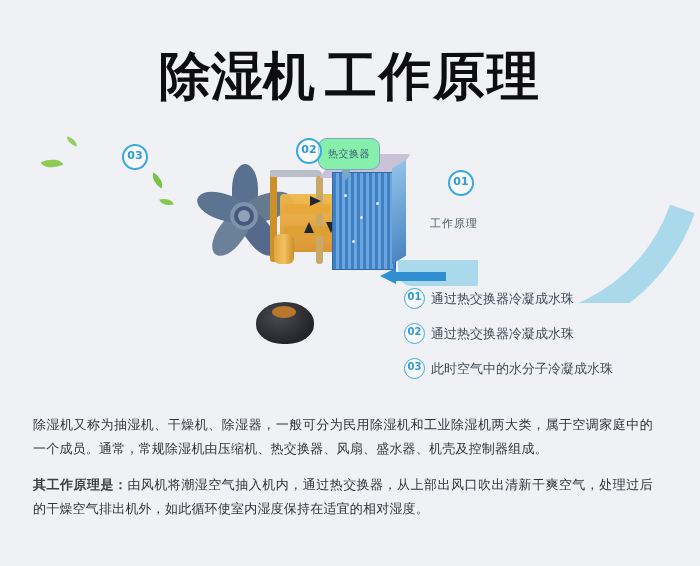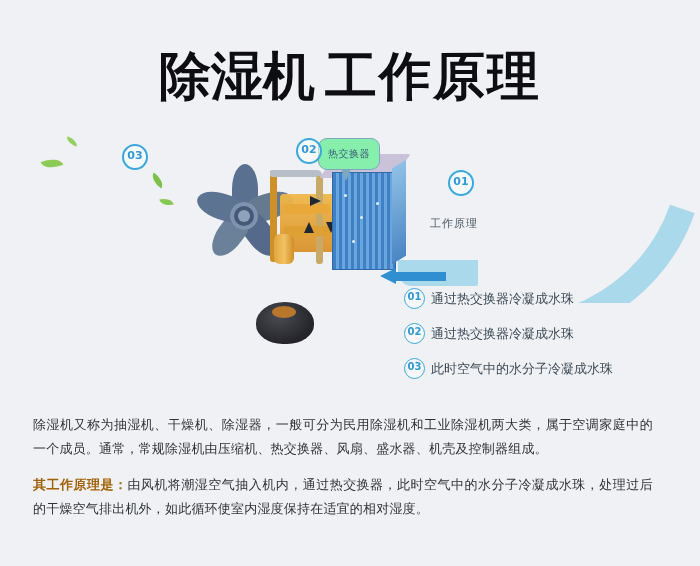--- a/index.html
+++ b/index.html
@@ -223,21 +223,21 @@
   }
 
   
   .copy{
     position:absolute;left:33px;top:413px;width:636px;
     font-size:13px;line-height:24px;color:#2f3338;
     font-family:"DejaVu Sans","Liberation Sans",sans-serif;
     letter-spacing:.2px;
   }
   .copy p{margin:0 16px 12px 0;text-align:justify;}
-  .copy .lead{font-weight:bold;color:#a16207;}
+  .copy .lead{font-weight:bold;color:#404040;}
 </style>
 </head>
 <body>
 
 <div class="page">
 
   <div class="header">
     <div class="header-title">
       <span class="seg-a">除湿机</span><span class="seg-b">工作原理</span>
     </div>
@@ -318,16 +318,16 @@
       <div class="row">
         <span class="num">03</span>
         <span>此时空气中的水分子冷凝成水珠</span>
       </div>
     </div>
   </div>
 
 
   <div class="copy">
     <p>除湿机又称为抽湿机、干燥机、除湿器，一般可分为民用除湿机和工业除湿机两大类，属于空调家庭中的一个成员。通常，常规除湿机由压缩机、热交换器、风扇、盛水器、机壳及控制器组成。</p>
-    <p><span class="lead">其工作原理是：</span><span>由风机将潮湿空气抽入机内，通过热交换器，此时空气中的水分子冷凝成水珠，处理过后的干燥空气排出机外，如此循环使室内湿度保持在适宜的相对湿度。</span></p>
+    <p><span class="lead">其工作原理是：</span><span>由风机将潮湿空气抽入机内，通过热交换器，从上部出风口吹出清新干爽空气，处理过后的干燥空气排出机外，如此循环使室内湿度保持在适宜的相对湿度。</span></p>
   </div>
 
 </div>
 
 </body></html>

